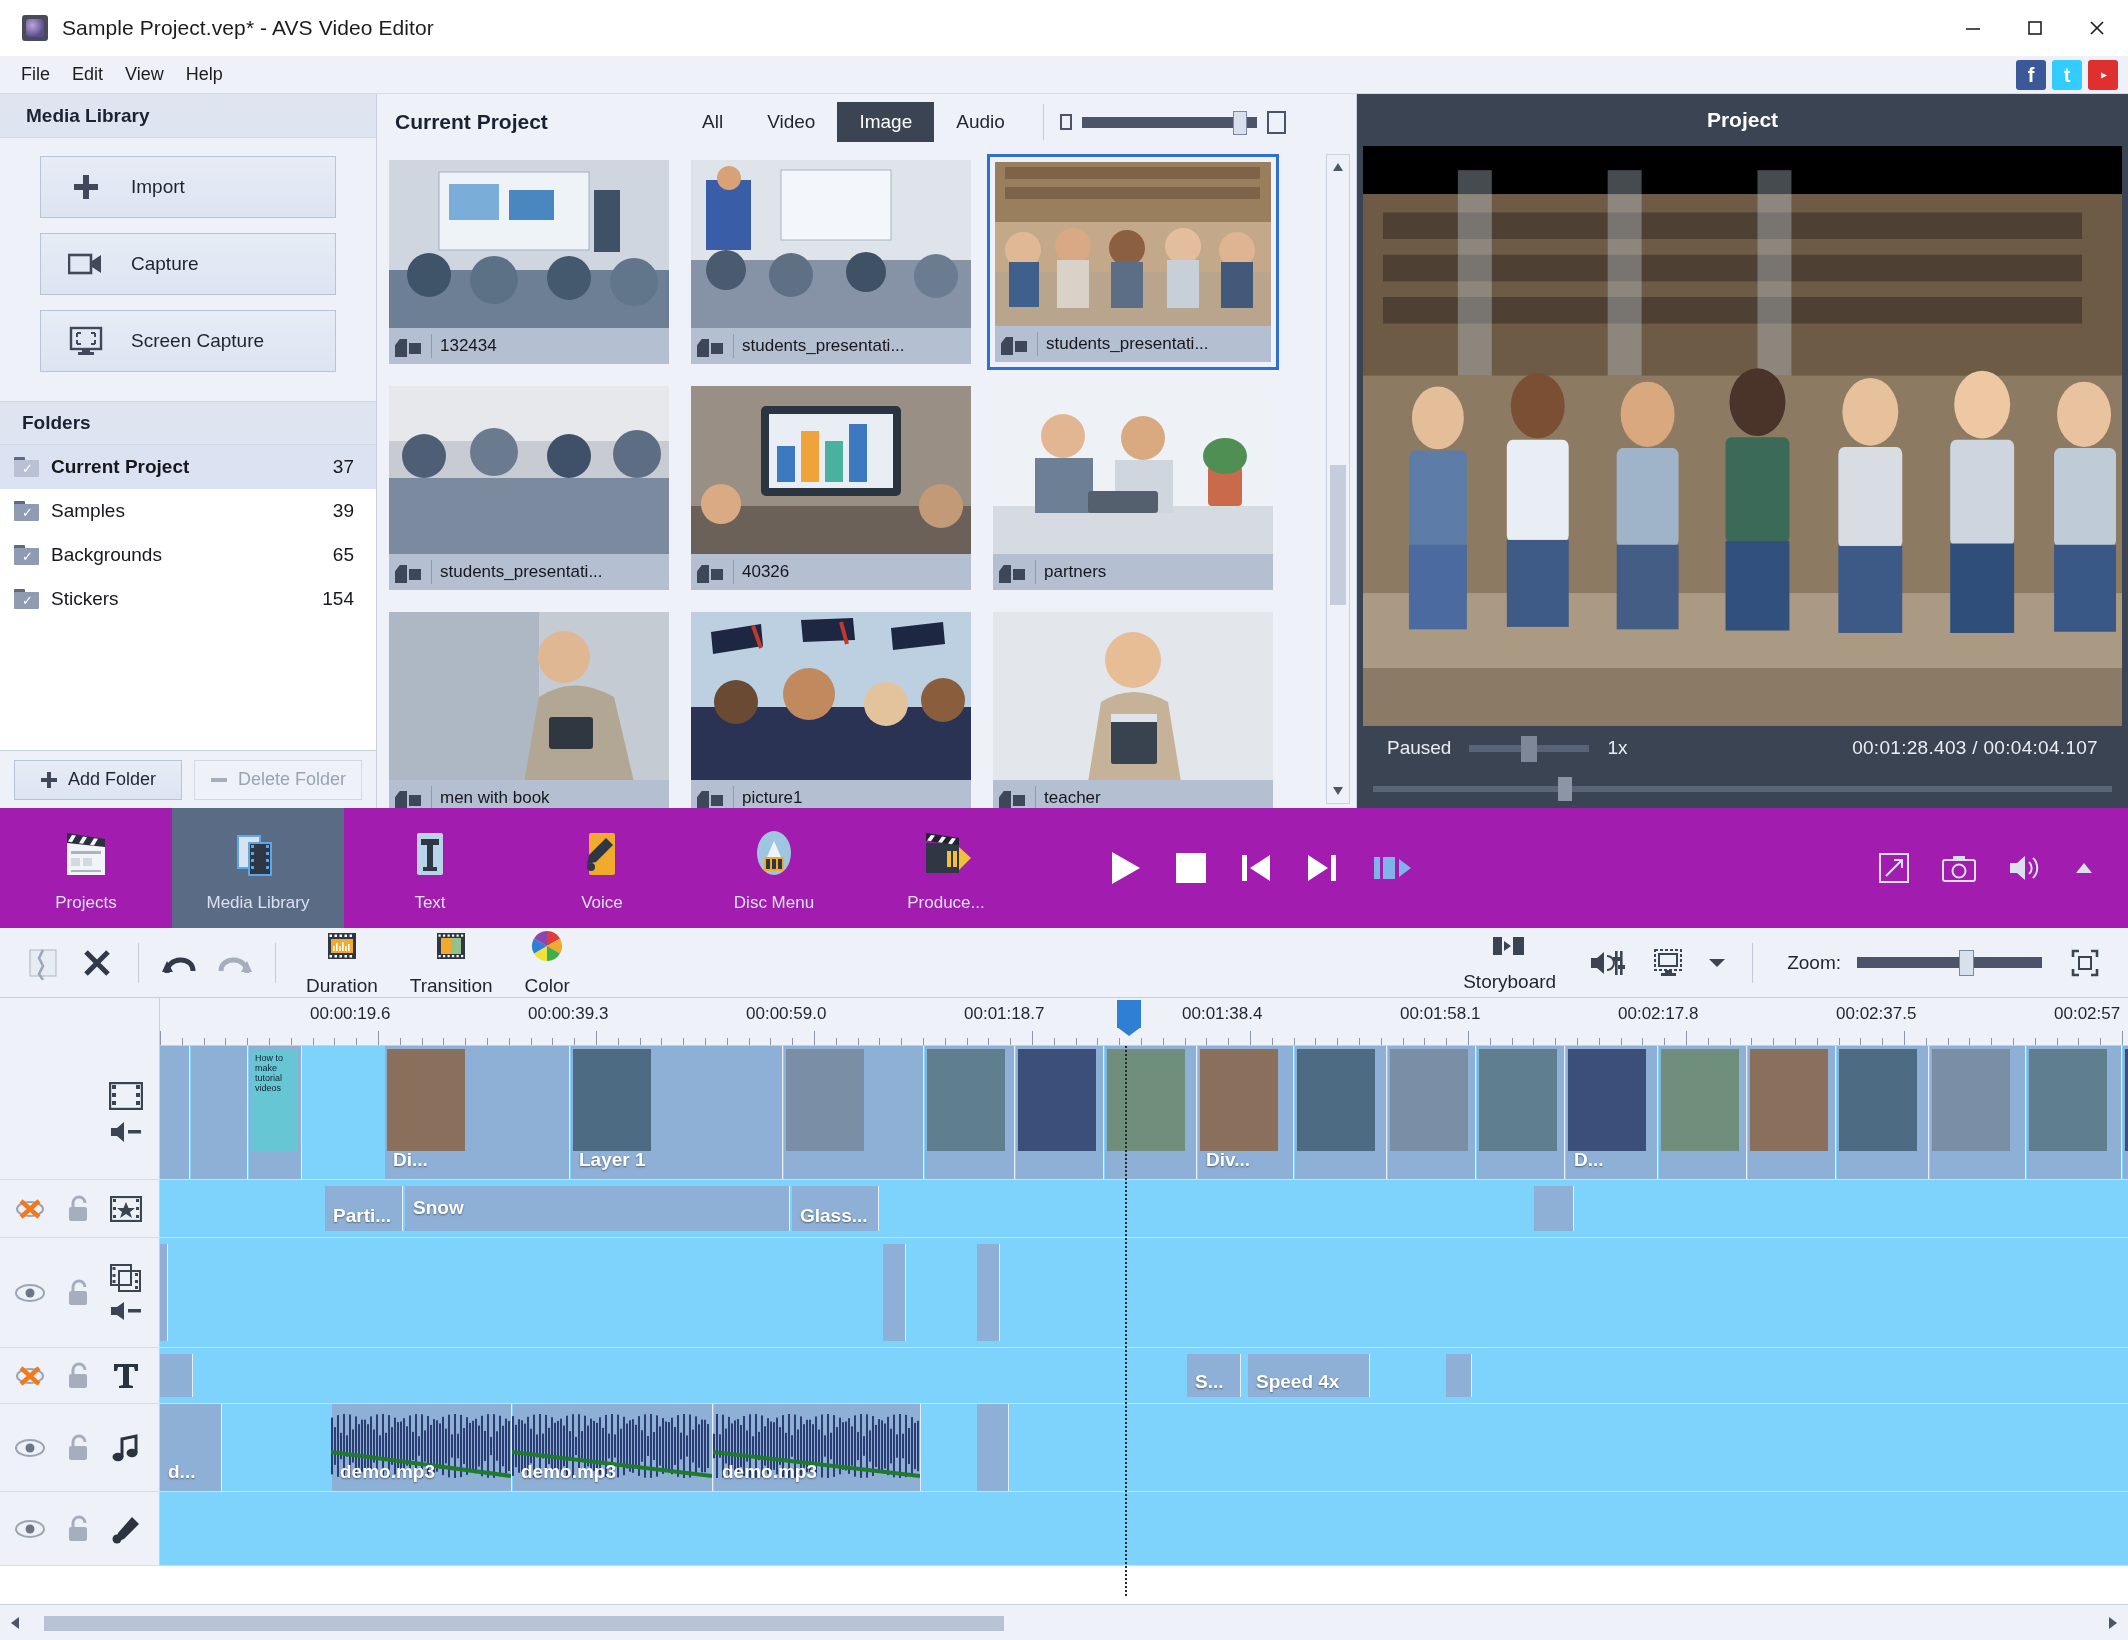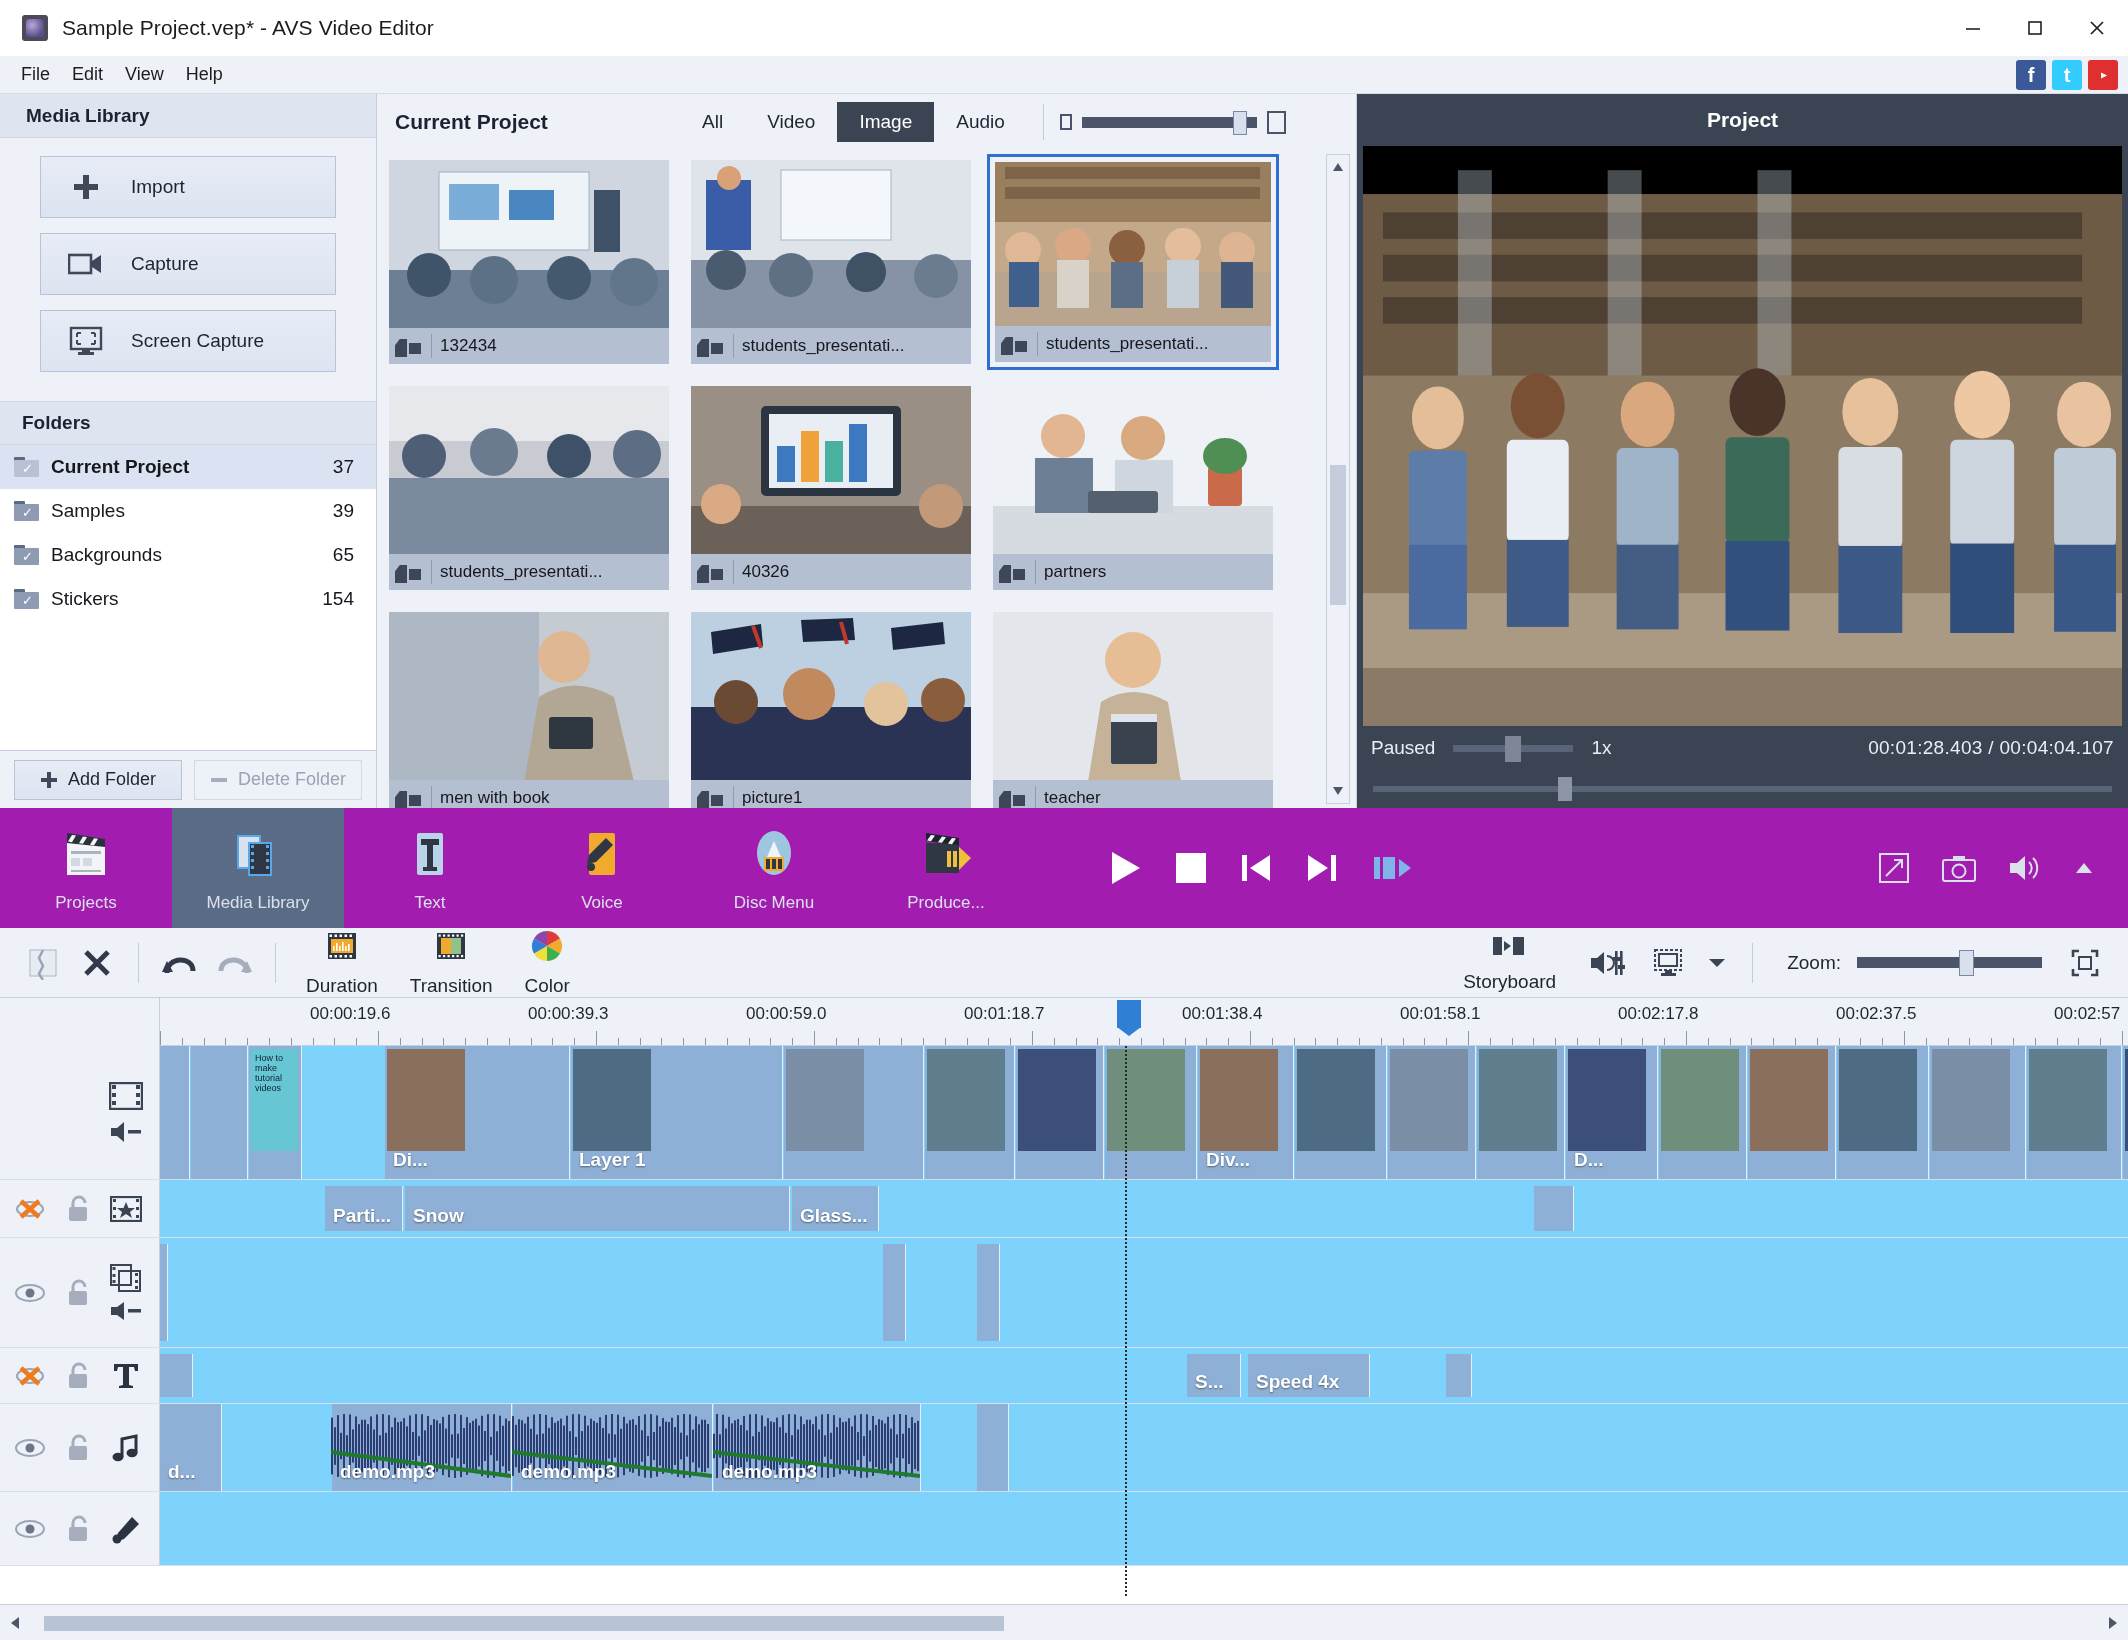--- a/index.html
+++ b/index.html
@@ -114,21 +114,21 @@
   .ml-scroll .sbar { position:absolute; left:3px; right:3px; top:310px; height:140px; background:#c5cddd; }
   .ml-scroll .up, .ml-scroll .dn { position:absolute; left:0; right:0; height:24px; display:flex;
       align-items:center; justify-content:center; }
   .ml-scroll .up { top:0; } .ml-scroll .dn { bottom:0; }
 
   
   .preview { flex:1; background:#3b4453; display:flex; flex-direction:column; }
   .pv-head { height:52px; display:flex; align-items:center; justify-content:center;
              color:#fff; font-weight:bold; font-size:21px; background:#3b4453; }
   .pv-screen { flex:1; background:#000; position:relative; overflow:hidden; margin: 0 6px; }
-  .pv-bar { height:44px; display:flex; align-items:center; padding:0 14px; gap:18px; color:#e9edf5; }
+  .pv-bar { height:44px; display:flex; align-items:center; padding:0 30px; gap:18px; color:#e9edf5; }
   .pv-status { font-size:19px; }
   .sp-track { width:120px; height:7px; background:#5a6479; position:relative; }
   .sp-thumb { position:absolute; left:50%; margin-left:-8px; top:-9px; width:16px; height:26px; background:#7d8798; }
   .pv-rate { font-size:19px; }
   .pv-time { font-size:19px; margin-left:auto; letter-spacing:.3px; }
   .pv-seek { height:38px; background:#3b4453; display:flex; align-items:center; padding: 0 16px; }
   .seek-track { flex:1; height:6px; background:#5a6479; position:relative; }
   .seek-thumb { position:absolute; left:25%; top:-9px; width:14px; height:24px; background:#8c95a6; }
 
   
@@ -1164,21 +1164,21 @@
                 <rect x="26" y="19" width="3" height="3"></rect>
               </g>
             </svg>
         </span>
       </div>
       <div class="tbody" id="track-fx">
           <div class="clip" style="left: 165px; width: 78px; top: 6px; bottom: 6px; background: rgb(143, 176, 214);">
             <span class="ctxt" style="bottom: 4px;">Parti...</span>
           </div>
           <div class="clip" style="left: 245px; width: 385px; top: 6px; bottom: 6px; background: rgb(143, 176, 214);">
-            <span class="ctxt" style="bottom: 4px;">Snow</span>
+            <span class="ctxt" style="bottom: 12px;">Snow</span>
           </div>
           <div class="clip" style="left: 632px; width: 87px; top: 6px; bottom: 6px; background: rgb(143, 176, 214);">
             <span class="ctxt" style="bottom: 4px;">Glass...</span>
           </div>
           <div class="clip" style="left: 1374px; width: 40px; top: 6px; bottom: 6px; background: rgb(143, 176, 214);"></div>
         </div>
     </div>
 
     <div class="track" style="height:110px">
       <div class="thdr">

